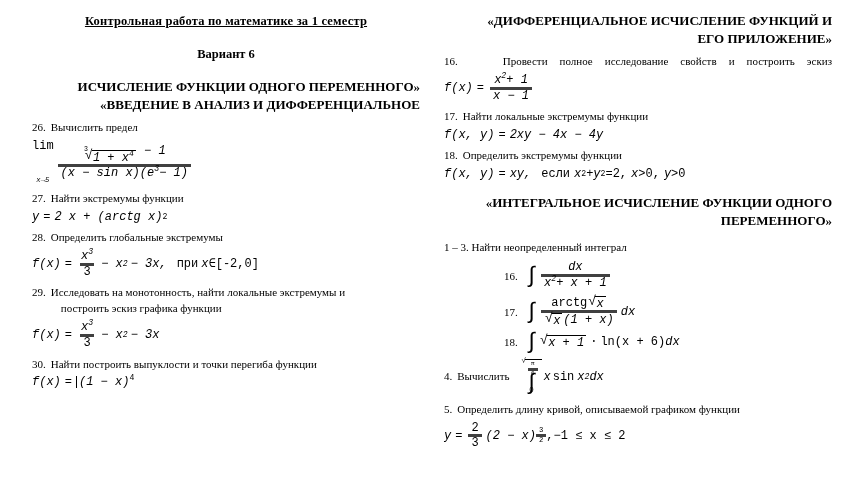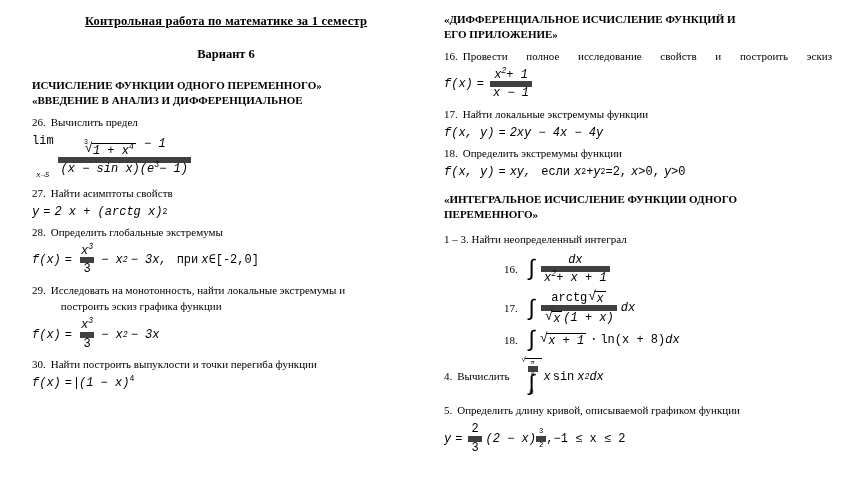--- a/index.html
+++ b/index.html
@@ -39,23 +39,23 @@
     margin: 2px 0 0 0;
     line-height: 1.2;
   }
   .variant {
     text-align: center;
     font-weight: bold;
     font-size: 12.5px;
     margin: 18px 0 0 0;
   }
   .section-head {
-    text-align: left;
+    text-align: right;
     font-weight: bold;
-    font-size: 11px;
+    font-size: 13px;
     line-height: 1.35;
     margin: 16px 0 6px 0;
   }
   .section-head.rt { margin-top: 0; }
   .section-head.integral { margin-top: 14px; margin-bottom: 10px; }
 
   .task {
     display: flex;
     align-items: flex-start;
     font-size: 11px;
@@ -63,21 +63,21 @@
     margin-top: 7px;
   }
   .task .num {
     flex: 0 0 auto;
     padding-right: 5px;
     white-space: nowrap;
   }
   .task .txt {
     flex: 1 1 auto;
   }
-  .task.just .txt { text-align: justify; }
+  .task.just .txt { text-align: justify; margin-left: 40px; }
   .task .txt .cont { display: block; padding-left: 10px; }
 
   
   .math {
     font-family: Liberation Mono, monospace;
     font-style: italic;
     font-size: 12px;
     text-align: left;
     margin: 4px 0 2px 0;
     line-height: 1;
@@ -92,21 +92,21 @@
   }
   .frac {
     display: inline-flex;
     flex-direction: column;
     align-items: center;
     vertical-align: middle;
     margin: 0 2px;
     line-height: 1.05;
   }
   .frac .nm { padding: 0 3px 0px 3px; }
-  .frac .dn { padding: 0px 3px 0 3px; border-top: 6px solid #404040; }
+  .frac .dn { padding: 0px 3px 0 3px; border-top: 3px solid #404040; }
   sup.ex { font-size: .68em; vertical-align: super; font-style: italic; line-height: 0; }
   sup.exr { font-size: .68em; vertical-align: super; font-style: normal; line-height: 0; }
 
   .rad {
     display: inline-flex;
     align-items: flex-start;
     position: relative;
     margin: 0 1px;
   }
   .rad .idx {
@@ -201,21 +201,21 @@
           </span>
           <span class="dn">
             <span>(x − sin x)(e</span><sup class="ex">3</sup><span>− 1)</span>
           </span>
         </span>
       </span>
     </div>
 
     <div class="task">
       <span class="num">27.</span>
-      <span class="txt">Найти асимптоты свойств</span>
+      <span class="txt">Найти экстремумы функции</span>
     </div>
     <div class="math">
       <span class="mrow">
         <span>y</span>
         <span class="rm" style="margin:0 4px">=</span>
         <span>2 x + (arctg x)</span>
           <sup class="exr">2</sup>
       </span>
     </div>
 
@@ -383,21 +383,21 @@
     <div class="numbered-int">
       <span class="n">18.</span>
       <span class="math" style="margin:0">
         <span class="mrow">
           <span class="intsign">∫</span>
           <span class="rad">
               <span class="sign">√</span>
               <span class="bar">x + 1</span>
             </span>
           <span class="rm" style="margin:0 3px">·</span>
-          <span class="rm">ln(x + 8)</span>
+          <span class="rm">ln(x + 6)</span>
           <span>dx</span>
         </span>
       </span>
     </div>
 
     <div class="task" style="margin-top:10px;align-items:center">
       <span class="num">4.</span>
       <span class="txt" style="flex:0 0 auto">Вычислить</span>
       <span class="math" style="margin:0 0 0 10px">
         <span class="mrow">

